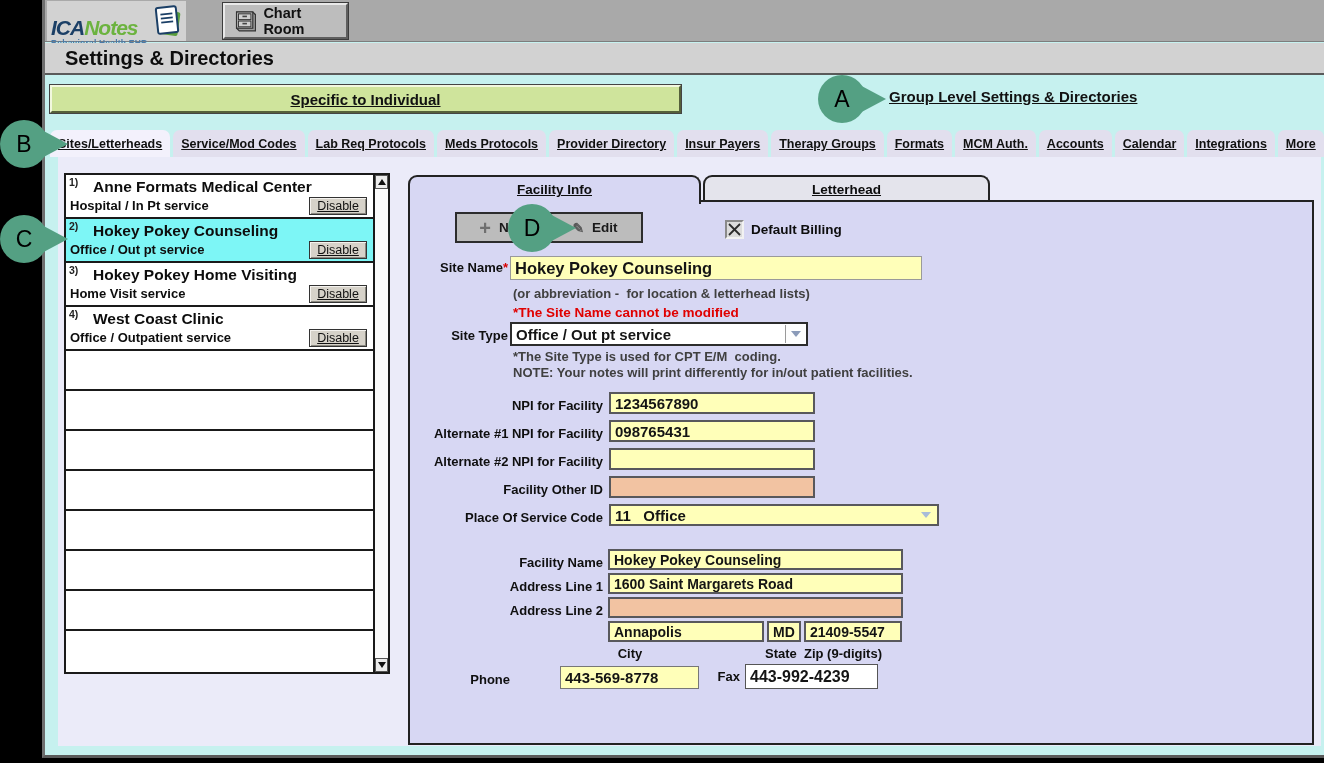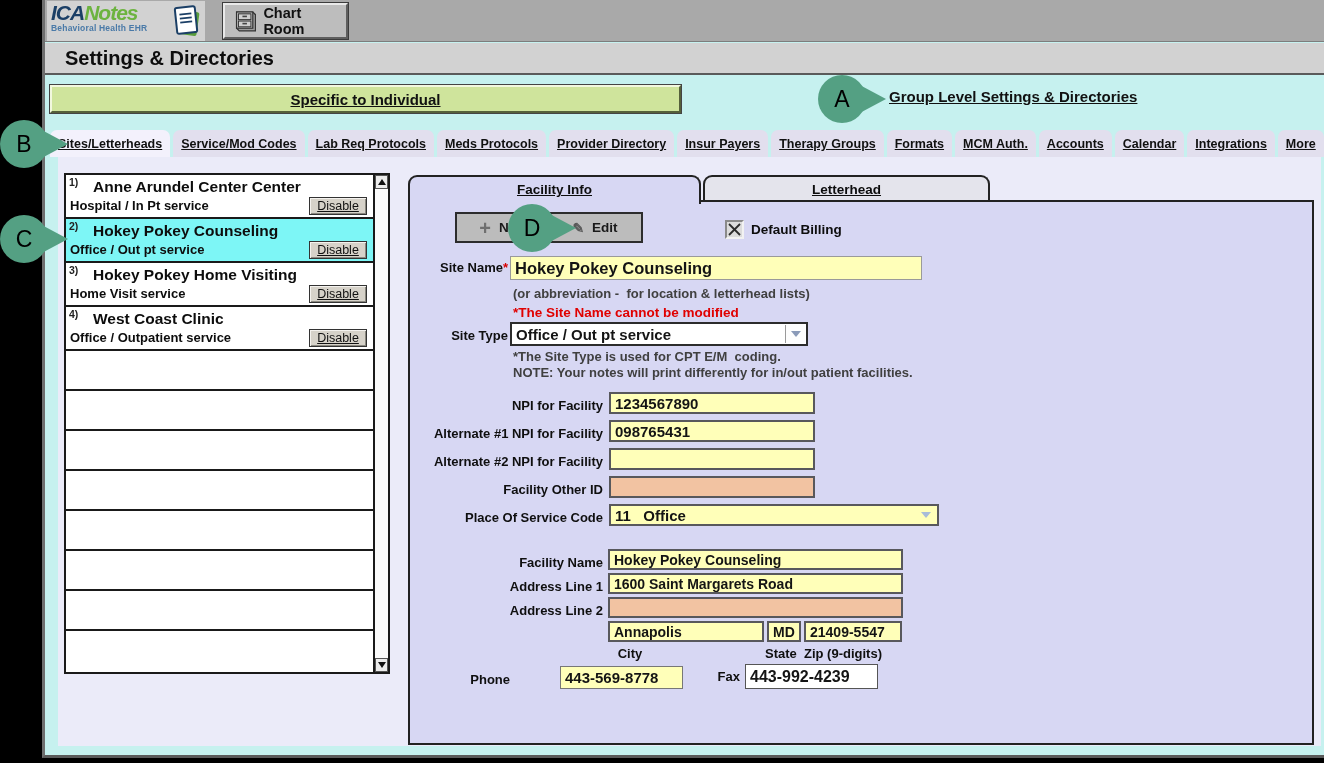--- a/index.html
+++ b/index.html
@@ -4,21 +4,21 @@
 <style>
   * { margin:0; padding:0; box-sizing:border-box; }
   html,body { width:1324px; height:763px; }
   body { font-family:"Liberation Sans", sans-serif; background:#000; position:relative; overflow:hidden; }
   #page { position:absolute; left:0; top:0; width:1324px; height:763px; background:#000; }
 
   
   #window { position:absolute; left:42px; top:0; width:1282px; height:758px;
             border-left:3px solid #6e6e6e; border-bottom:3px solid #5a5a5a; background:#c6f1ef; }
   #topbar { position:absolute; left:0; top:0; right:0; height:42px; background:#a9a9a9; border-bottom:1px solid #7d7d7d; }
-  #logo-box { position:absolute; left:2px; top:1px; width:158px; height:40px; background:#d2d2d2; padding:1px 4px; }
+  #logo-box { position:absolute; left:2px; top:1px; width:139px; height:40px; background:#d2d2d2; padding:16px 4px; }
   .logo-line { font-size:21px; font-weight:bold; font-style:italic; letter-spacing:-1px; line-height:21px; white-space:nowrap; }
   .logo-ica { color:#1b3f66; }
   .logo-notes { color:#6cb33f; }
   .logo-tag { font-size:8.5px; font-weight:bold; color:#4a7aa8; letter-spacing:0.2px; }
   #logo-doc { position:absolute; right:3px; top:4px; }
   #chart-room-btn { position:absolute; left:178px; top:3px; width:125px; height:36px; background:#bdbdbd;
       border:2px solid; border-color:#e9e9e9 #5f5f5f #5f5f5f #e9e9e9; outline:1px solid #3c3c3c;
       display:flex; align-items:center; gap:7px; padding:8px 8px; cursor:pointer; }
   #chart-room-btn span { font-size:14.5px; font-weight:bold; color:#111; }
   #headerband { position:absolute; left:0; top:43px; right:0; height:32px; background:#d2d2d2; border-bottom:2px solid #5a5a5a; }
@@ -156,21 +156,21 @@
       <span class="ntab">Integrations</span>
       <span class="ntab">More</span>
     </div>
 
     <div id="content">
 
       <div id="site-list">
         <div id="site-rows">
           <div class="site-row">
             <span class="num">1)</span>
-            <div class="sname">Anne Arundel Center Center</div>
+            <div class="sname">Anne Formats Medical Center</div>
             <div class="sservice">Hospital / In Pt service</div>
             <div class="disable-btn">Disable</div>
           </div>
           <div class="site-row sel">
             <span class="num">2)</span>
             <div class="sname">Hokey Pokey Counseling</div>
             <div class="sservice">Office / Out pt service</div>
             <div class="disable-btn">Disable</div>
           </div>
           <div class="site-row">
@@ -270,21 +270,21 @@
 
         <div class="field" style="left:198px; top:419px; width:156px; height:21px; font-size:14px;">Annapolis</div>
         <div class="field" style="left:357px; top:419px; width:34px; height:21px; font-size:14px;">MD</div>
         <div class="field" style="left:394px; top:419px; width:98px; height:21px; font-size:14px;">21409-5547</div>
 
         <div class="lbl" style="left:200px; top:444px; width:40px; text-align:center;">City</div>
         <div class="lbl" style="left:355px; top:444px; width:40px; text-align:left;">State</div>
         <div class="lbl" style="left:394px; top:444px; width:100px; text-align:left;">Zip (9-digits)</div>
 
         <div class="lbl" style="left:60px; top:470px; width:40px;">Phone</div>
-        <div class="field" style="left:150px; top:464px; width:123px; height:23px; border:1px solid #777;">443-569-8778</div>
+        <div class="field" style="left:150px; top:464px; width:139px; height:23px; border:1px solid #777;">443-569-8778</div>
         <div class="lbl" style="left:298px; top:467px; width:32px;">Fax</div>
         <div class="field white" style="left:335px; top:462px; width:133px; height:25px; font-size:16px; border:1px solid #555;">443-992-4239</div>
 
       </div>
     </div>
   </div>
 
   <div class="marker" style="left:816px; top:73px;">
     <svg width="70" height="52" viewBox="0 0 70 52">
         <circle cx="26" cy="26" r="24" fill="#54a083"></circle>

